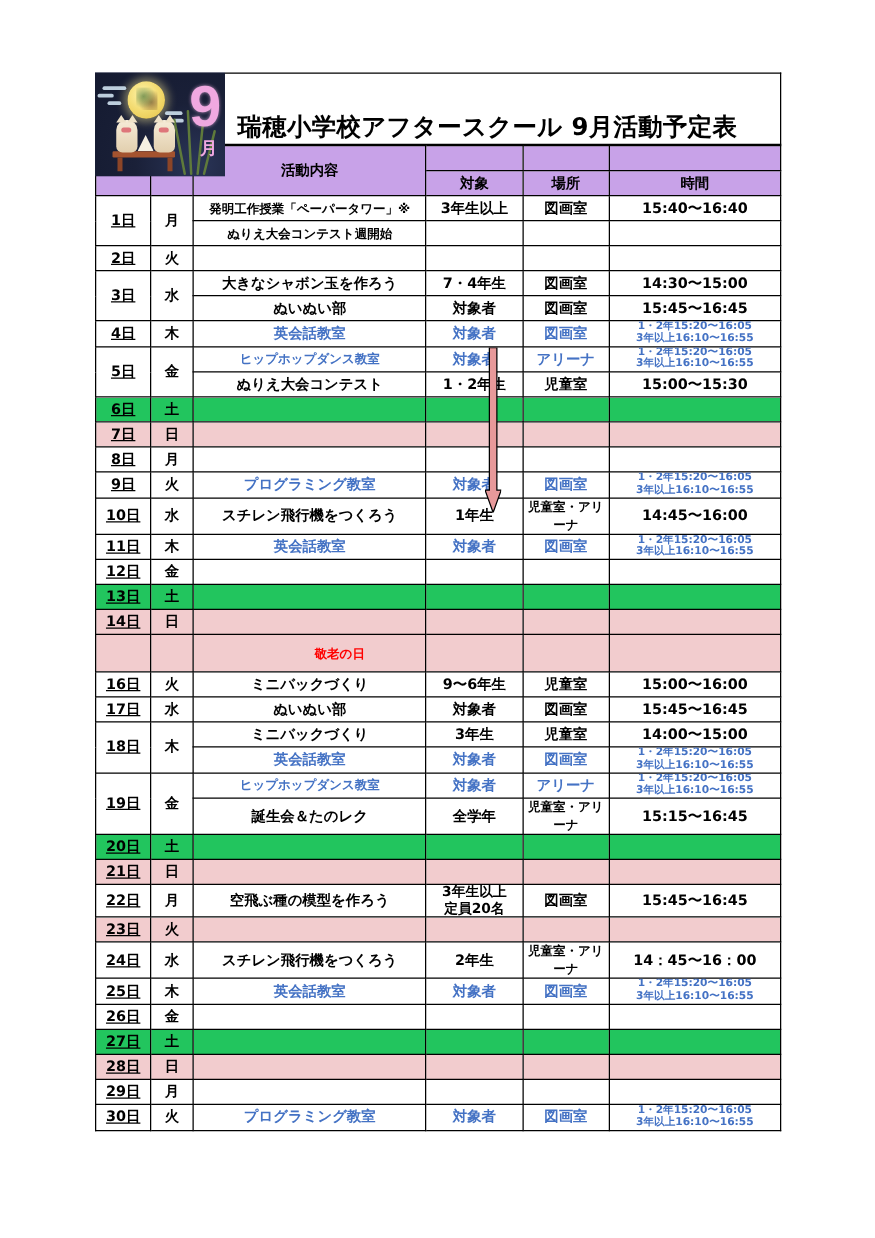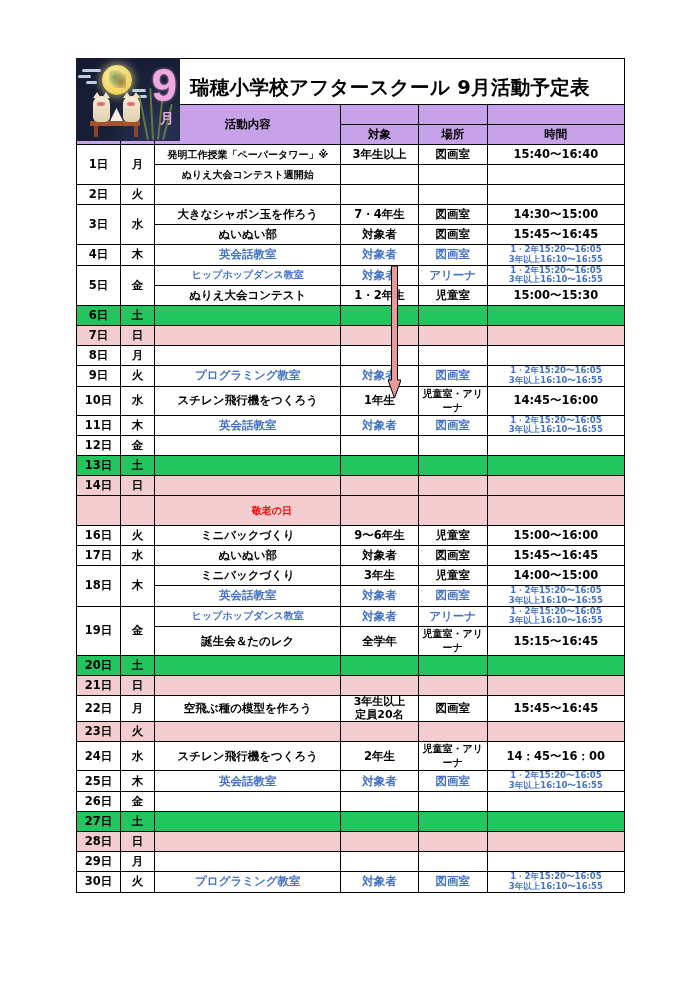--- a/index.html
+++ b/index.html
@@ -116,36 +116,36 @@
   }
   .logo .getsu {
     position: absolute; right: 6px; top: 52px;
     font-size: 14px; font-weight: bold; color: #f0a8e0;
   }
 
   .title-wrap {
     flex: 1 1 auto;
     border: 1.5px solid #000;
     border-left: none;
-    display: flex; align-items: center;
+    display: flex; align-items: flex-end;
     padding-left: 10px;
     background: #fff;
     height: 58px;
     box-sizing: border-box;
   }
   .title {
     font-size: 19.5px;
     font-weight: bold;
     letter-spacing: .3px;
     white-space: nowrap;
     font-family: "DejaVu Sans", "Liberation Sans", sans-serif;
   }
 
   
-  .tbl-wrap { position: absolute; left: 76px; top: 104px; width: 503px; }
+  .tbl-wrap { position: absolute; left: 76px; top: 116px; width: 503px; }
   table.sched {
     border-collapse: collapse;
     width: 549px;
     table-layout: fixed;
   }
   table.sched td, table.sched th {
     border: 1px solid #000;
     padding: 0;
     font-size: 11.5px;
     font-weight: bold;
@@ -187,21 +187,21 @@
   td.tgt.two { font-size: 11px; line-height: 1.15; }
 
   .blue { color: #4472c4; }
   .red  { color: #ff0000; }
 
   tr.sat td { background: #22c55e; }
   tr.sun td { background: #f2ccce; }
   tr.hol td { background: #f2ccce; padding-left: 48px; }
 
   tr.last td { border-bottom: 1.5px solid #000; }
-  td.edge-l { border-left: 1.5px solid #000; }
+  td.edge-l { border-left: 1.5px solid #000; text-decoration: underline; }
   td.edge-r { border-right: 1.5px solid #000; }
 
   
   .arrow {
     position: absolute;
     left: 312px; top: 162px;
     width: 13px; height: 132px;
     z-index: 10;
     pointer-events: none;
   }

